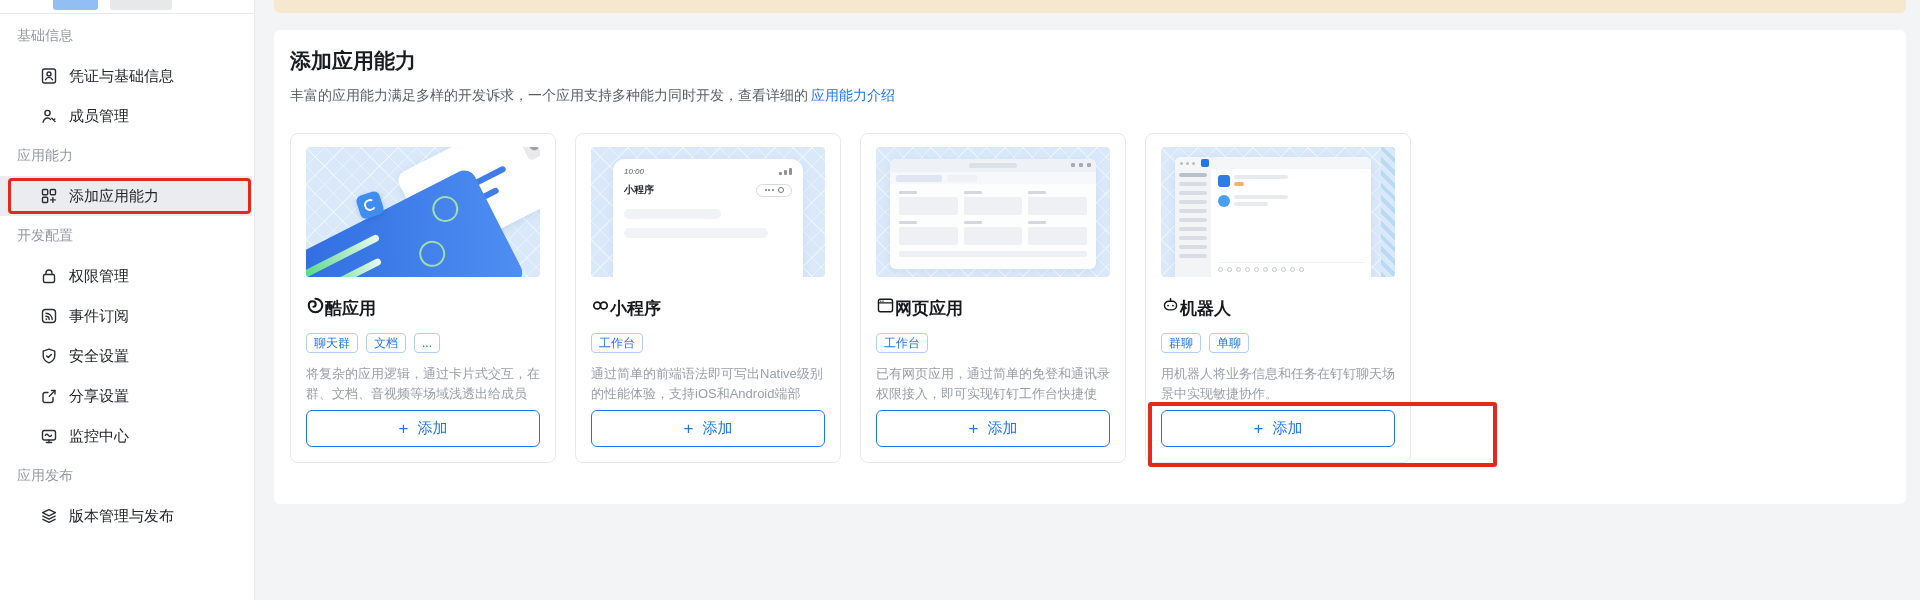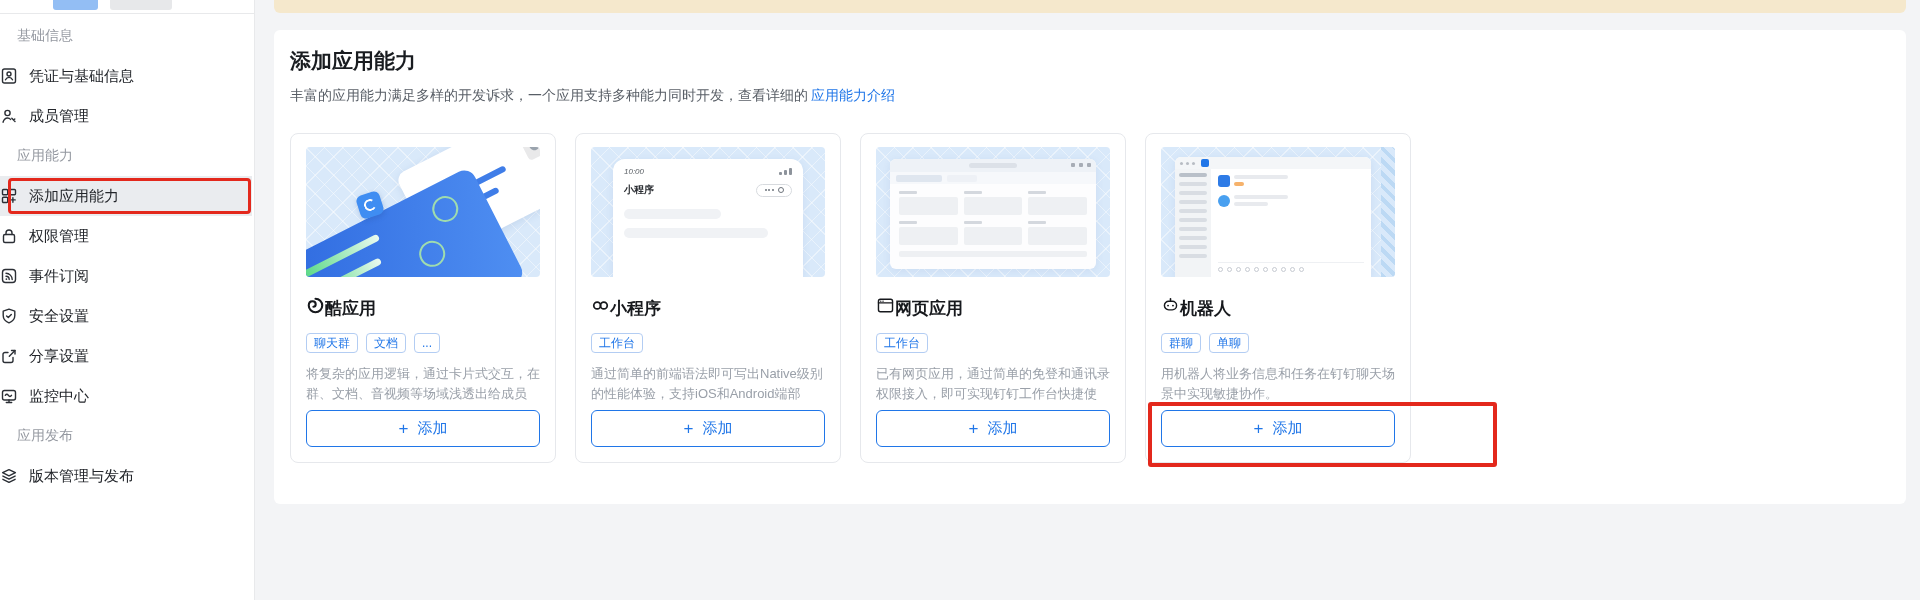--- a/index.html
+++ b/index.html
@@ -6,21 +6,21 @@
   .screen{position:relative;width:1920px;height:600px;background:#f3f4f6;overflow:hidden;}
 
   
   .sidebar{position:absolute;left:0;top:0;width:255px;height:600px;background:#fff;border-right:1px solid #e8e9eb;box-sizing:border-box;}
   .tab-stub{position:absolute;top:0;height:10px;border-radius:0 0 3px 3px;cursor:pointer;}
   .stub-blue{left:53px;width:45px;background:#93bef4;}
   .stub-gray{left:110px;width:62px;background:#e7e8ea;}
   .sidebar-divider{position:absolute;top:13px;left:0;width:100%;height:1px;background:#e8e9eb;}
   .sidebar-nav{position:absolute;top:16px;left:0;right:2px;}
   .side-section{height:40px;display:flex;align-items:center;padding-left:17px;color:#9599a1;font-size:14px;}
-  .side-item{height:40px;display:flex;align-items:center;gap:11px;font-size:15px;color:#23262b;cursor:pointer;text-align:center;}
+  .side-item{height:40px;display:flex;align-items:center;padding-left:40px;gap:11px;font-size:15px;color:#23262b;cursor:pointer;text-align:center;}
   .side-item.selected{background:#eaecef;}
   .side-icon{width:18px;height:18px;display:flex;align-items:center;justify-content:center;color:#2b2f35;}
   .side-icon svg{width:18px;height:18px;}
 
   
   .annotation-box{position:absolute;border:3px solid #e3281c;border-radius:4px;box-sizing:border-box;pointer-events:none;z-index:50;}
   #anno-sidebar{left:8px;top:178px;width:243px;height:36px;}
   #anno-robot{left:1148px;top:402px;width:349px;height:65px;border-width:4px;border-radius:3px;}
 
   
@@ -154,20 +154,21 @@
     <span class="side-icon">
             <svg viewBox="0 0 18 18" fill="none" stroke="currentColor" stroke-width="1.4" stroke-linecap="round" stroke-linejoin="round">
               <rect x="2.5" y="2.5" width="5.2" height="5.2" rx="1"></rect>
               <rect x="10.3" y="2.5" width="5.2" height="5.2" rx="1"></rect>
               <rect x="2.5" y="10.3" width="5.2" height="5.2" rx="1"></rect>
               <path d="M12.9 10.6v4.6M10.6 12.9h4.6"></path>
             </svg>
           </span>
     <span class="side-label">添加应用能力</span>
   </div>
+        <div class="side-section">开发配置</div>
         <div class="side-item">
     <span class="side-icon">
             <svg viewBox="0 0 18 18" fill="none" stroke="currentColor" stroke-width="1.4" stroke-linecap="round" stroke-linejoin="round">
               <rect x="3.5" y="7.5" width="11" height="8" rx="1.5"></rect>
               <path d="M6 7.5V6a3 3 0 0 1 6 0v1.5"></path>
             </svg>
           </span>
     <span class="side-label">权限管理</span>
   </div>
         <div class="side-item">

